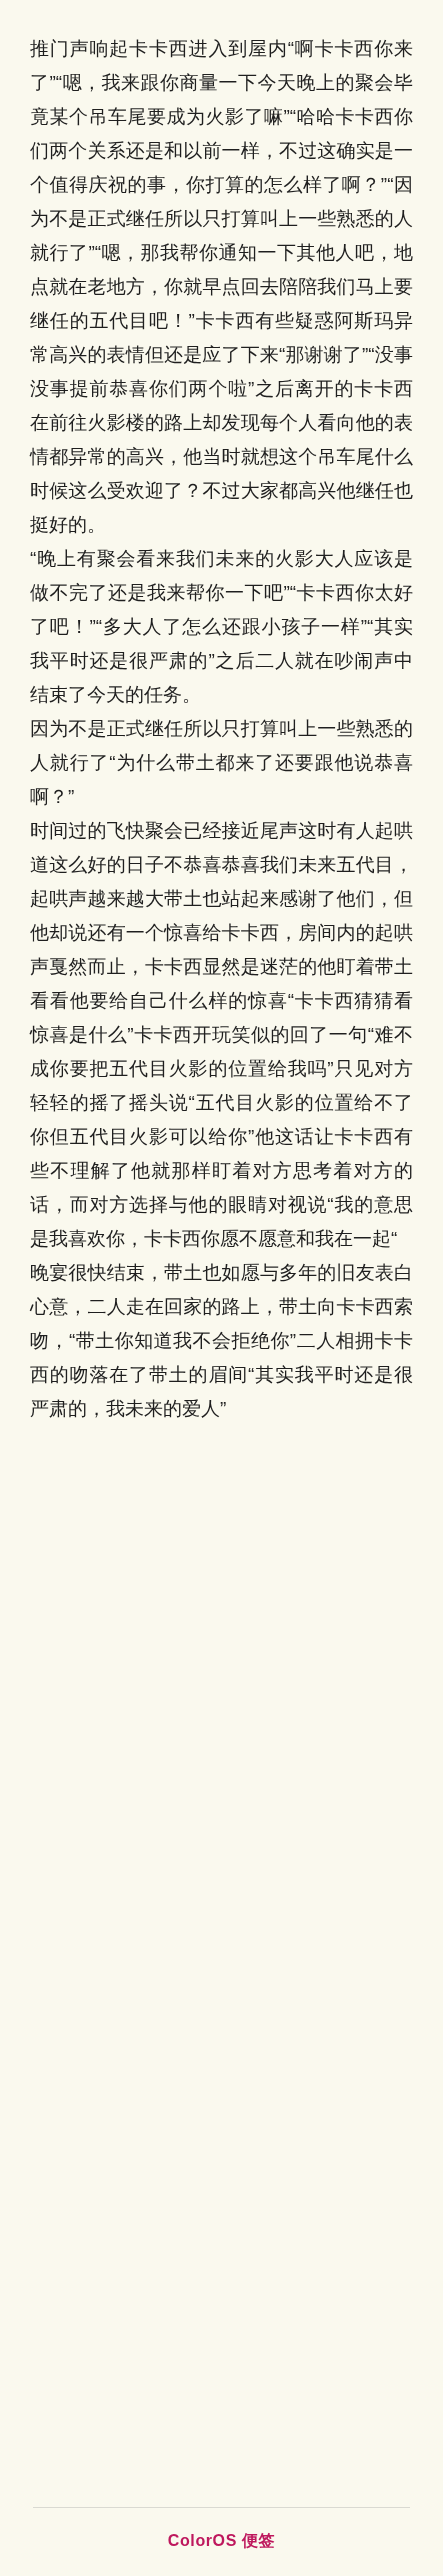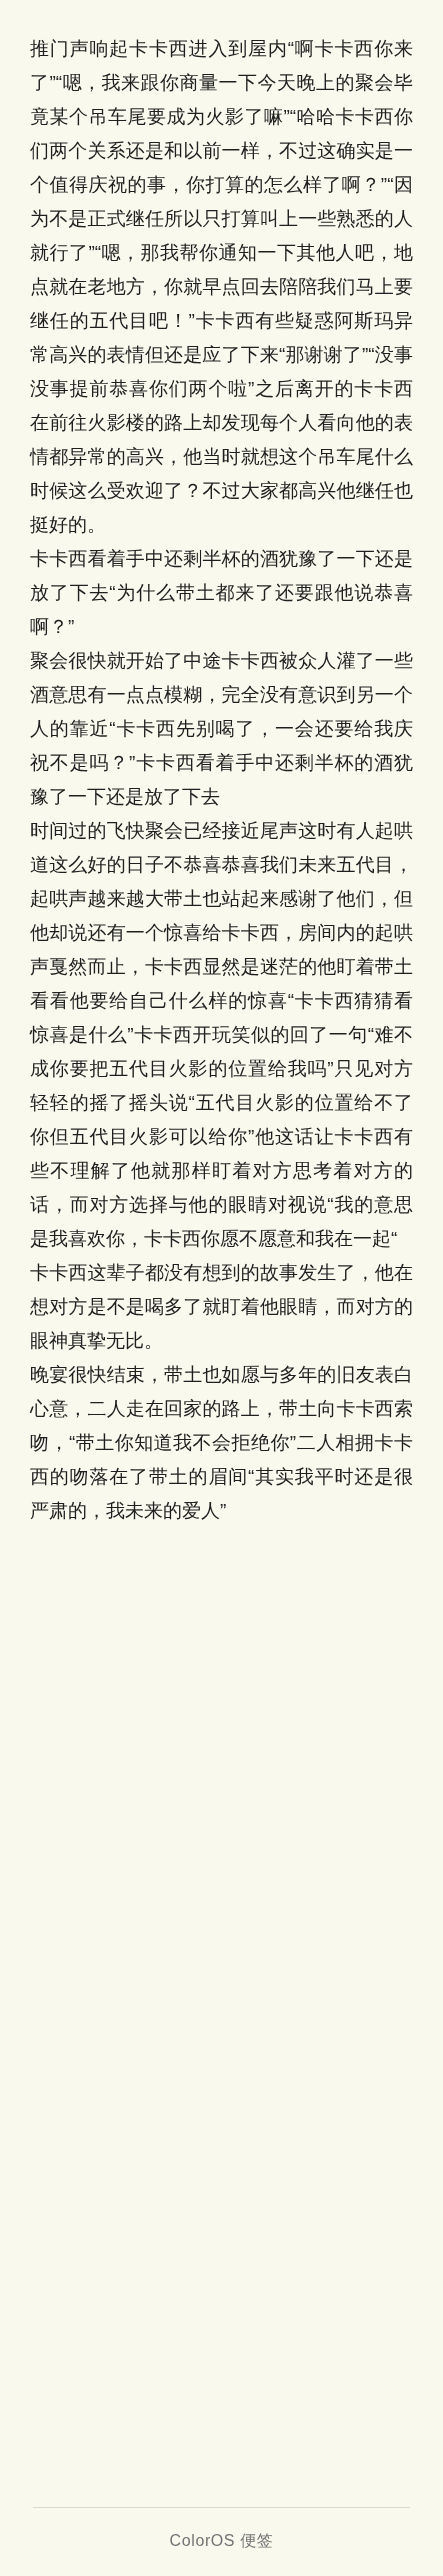--- a/index.html
+++ b/index.html
@@ -44,45 +44,45 @@
     background: #dadad2;
   }
   .footer-watermark {
     position: absolute;
     top: 2531px;
     left: 0;
     width: 443px;
     text-align: center;
     font-size: 16px;
     line-height: 20px;
-    color: #737373;
+    color: #be185d;
     letter-spacing: 0.6px;
+    font-weight: bold;
   }
 </style>
 </head>
 <body>
 
 <div class="share-image">
 
   <div class="note-body">
 
       <p>推门声响起卡卡西进入到屋内“啊卡卡西你来了”“嗯，我来跟你商量一下今天晚上的聚会毕竟某个吊车尾要成为火影了嘛”“哈哈卡卡西你们两个关系还是和以前一样，不过这确实是一个值得庆祝的事，你打算的怎么样了啊？”“因为不是正式继任所以只打算叫上一些熟悉的人就行了”“嗯，那我帮你通知一下其他人吧，地点就在老地方，你就早点回去陪陪我们马上要继任的五代目吧！”卡卡西有些疑惑阿斯玛异常高兴的表情但还是应了下来“那谢谢了”“没事没事提前恭喜你们两个啦”之后离开的卡卡西在前往火影楼的路上却发现每个人看向他的表情都异常的高兴，他当时就想这个吊车尾什么时候这么受欢迎了？不过大家都高兴他继任也挺好的。</p>
 
 
+      <p>“晚上有聚会看来我们未来的火影大人应该是做不完了还是我来帮你一下吧”“卡卡西你太好了吧！”“多大人了怎么还跟小孩子一样”“其实我平时还是很严肃的”之后二人就在吵闹声中结束了今天的任务。</p>
 
 
 
 
-      <p>卡卡西看着手中还剩半杯的酒犹豫了一下还是放了下去“为什么带土都来了还要跟他说恭喜啊？”</p>
+      <p>因为不是正式继任所以只打算叫上一些熟悉的人就行了“为什么带土都来了还要跟他说恭喜啊？”</p>
 
-      <p>聚会很快就开始了中途卡卡西被众人灌了一些酒意思有一点点模糊，完全没有意识到另一个人的靠近“卡卡西先别喝了，一会还要给我庆祝不是吗？”卡卡西看着手中还剩半杯的酒犹豫了一下还是放了下去</p>
 
       <p>时间过的飞快聚会已经接近尾声这时有人起哄道这么好的日子不恭喜恭喜我们未来五代目，起哄声越来越大带土也站起来感谢了他们，但他却说还有一个惊喜给卡卡西，房间内的起哄声戛然而止，卡卡西显然是迷茫的他盯着带土看看他要给自己什么样的惊喜“卡卡西猜猜看惊喜是什么”卡卡西开玩笑似的回了一句“难不成你要把五代目火影的位置给我吗”只见对方轻轻的摇了摇头说“五代目火影的位置给不了你但五代目火影可以给你”他这话让卡卡西有些不理解了他就那样盯着对方思考着对方的话，而对方选择与他的眼睛对视说“我的意思是我喜欢你，卡卡西你愿不愿意和我在一起“</p>
 
-      <p>卡卡西这辈子都没有想到的故事发生了，他在想对方是不是喝多了就盯着他眼睛，而对方的眼神真挚无比。</p>
 
 
       <p>晚宴很快结束，带土也如愿与多年的旧友表白心意，二人走在回家的路上，带土向卡卡西索吻，“带土你知道我不会拒绝你”二人相拥卡卡西的吻落在了带土的眉间“其实我平时还是很严肃的，我未来的爱人”</p>
     </div>
 
   <div class="footer-divider"></div>
 
   <div class="footer-watermark">ColorOS 便签</div>
 
 </div>

